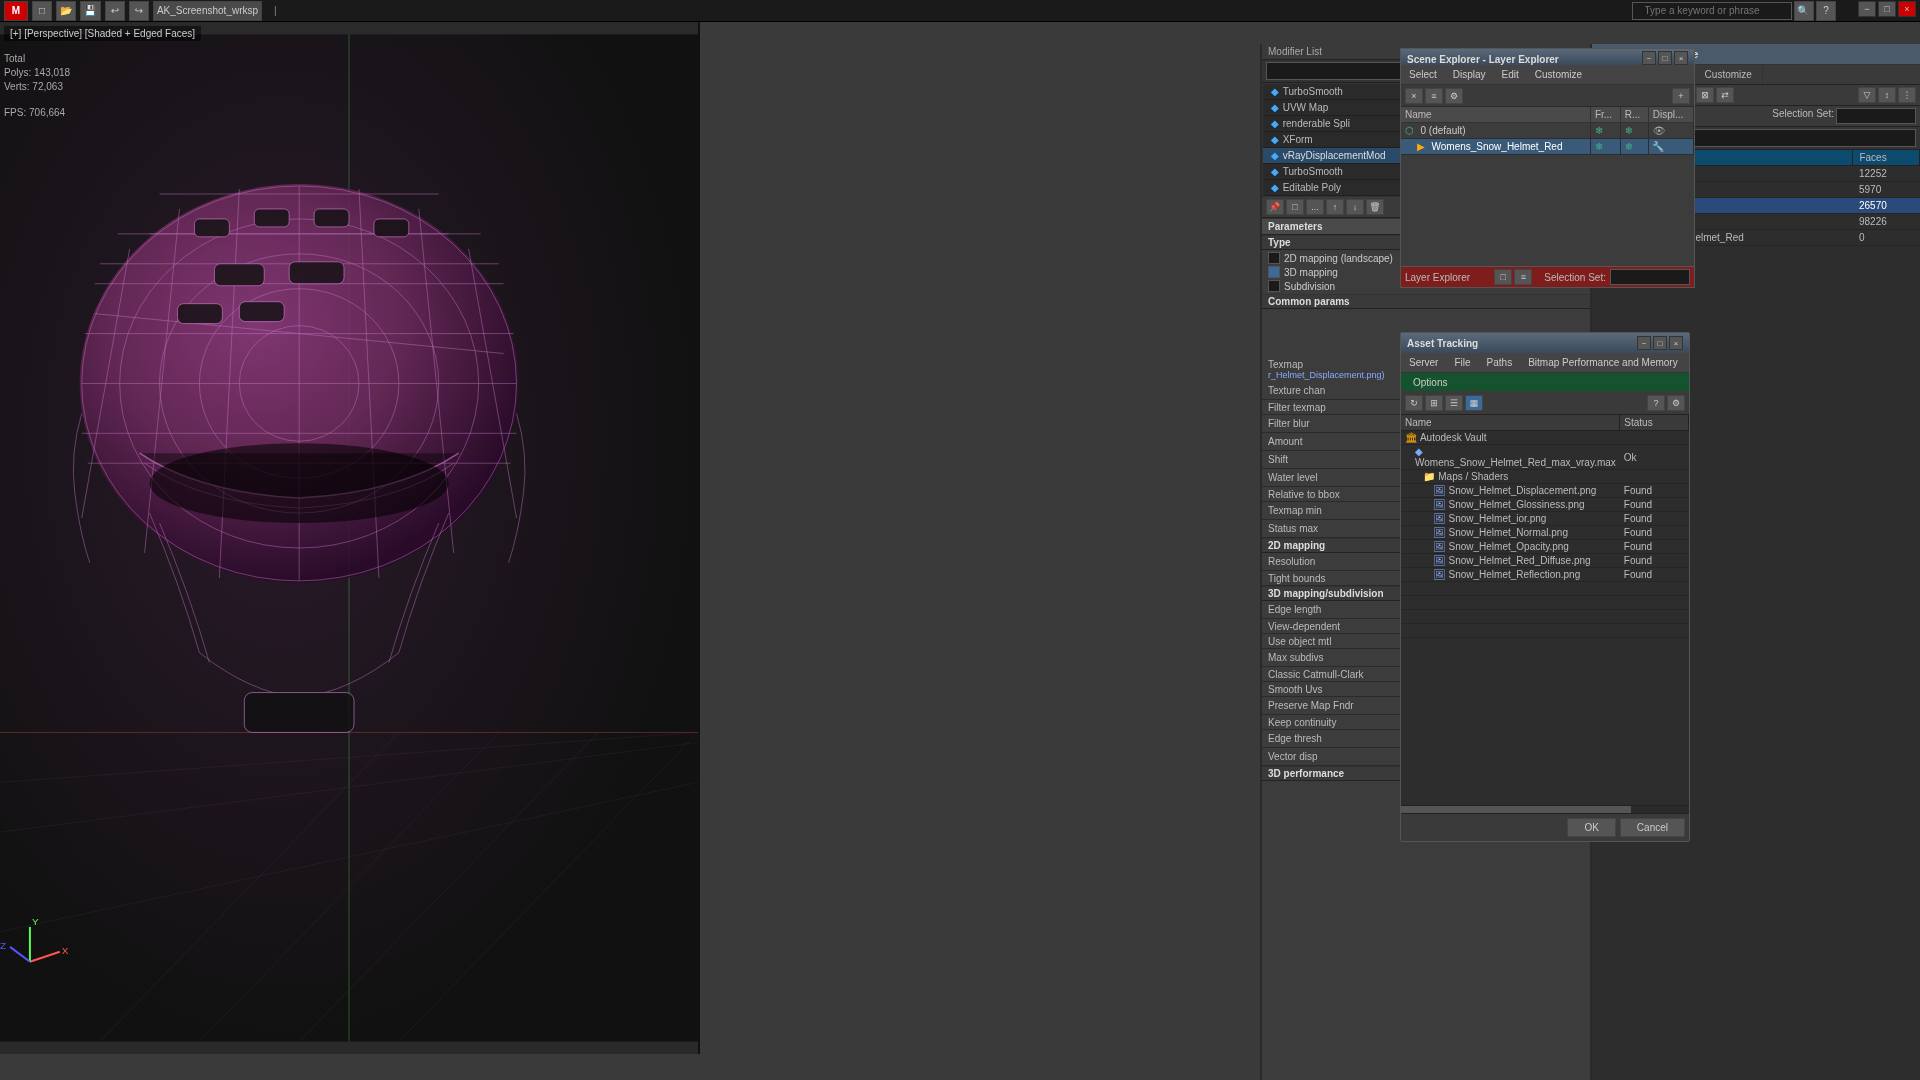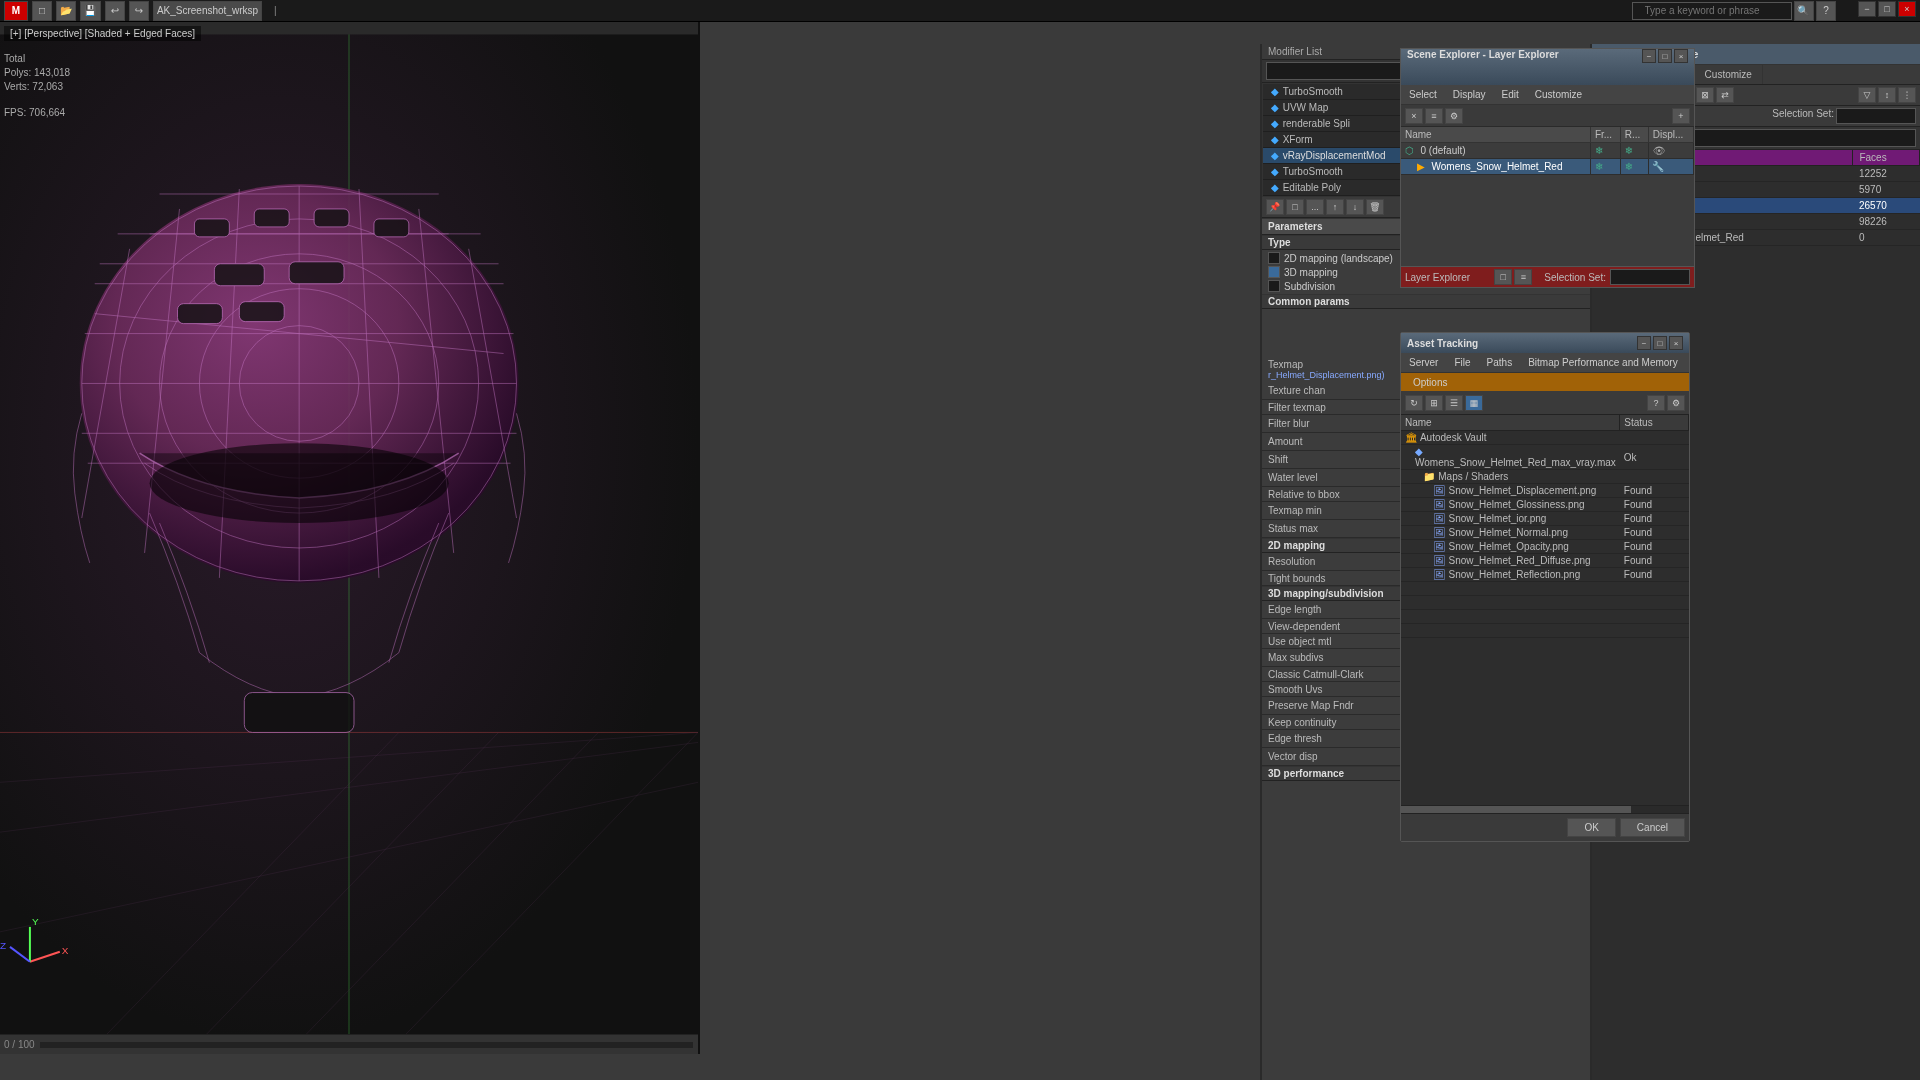--- a/index.html
+++ b/index.html
@@ -67,24 +67,24 @@
     #helmet-canvas {
       width: 100%; height: 100%;
       position: absolute; top: 0; left: 0;
     }
     #timeline {
       position: absolute; bottom: 0; left: 0; right: 0;
       height: 20px; background: #333; border-top: 1px solid #222;
       display: flex; align-items: center; padding: 0 4px; gap: 4px;
     }
     .panel-titlebar {
-      height: 36px;
+      height: 16px;
       background: linear-gradient(to bottom, #5a6a7a, #3a4a5a);
       display: flex;
-      align-items: flex-start;
+      align-items: flex-end;
       padding: 0 6px;
       justify-content: space-between;
     }
     .panel-titlebar .title { color: #ddd; font-size: 10px; font-weight: bold; }
     .panel-titlebar .panel-btns { display: flex; gap: 2px; }
     .panel-btn { width: 14px; height: 14px; background: #555; border: 1px solid #333; color: #ccc; font-size: 8px; cursor: pointer; display: flex; align-items: center; justify-content: center; }
 
     .panel-menu {
       height: 20px; background: #444; display: flex; align-items: center; padding: 0 4px; gap: 8px; border-bottom: 1px solid #333;
     }
@@ -143,21 +143,21 @@
     .scene-search {
       padding: 2px 4px; background: #333; border-bottom: 1px solid #222;
       display: flex; align-items: center; gap: 4px;
     }
     .scene-search input {
       flex: 1; height: 18px; background: #1a1a1a; border: 1px solid #555; color: #ccc; font-size: 10px; padding: 0 4px;
     }
 
     .scene-list { flex: 1; overflow-y: auto; background: #2d2d2d; }
     .scene-list table { width: 100%; border-collapse: collapse; font-size: 10px; }
-    .scene-list th { background: #701a75; color: #bbb; padding: 2px 6px; border-bottom: 1px solid #222; border-right: 1px solid #222; font-weight: normal; text-align: left; }
+    .scene-list th { background: #0c4a6e; color: #bbb; padding: 2px 6px; border-bottom: 1px solid #222; border-right: 1px solid #222; font-weight: normal; text-align: left; }
     .scene-list td { padding: 2px 6px; border-bottom: 1px solid #252525; color: #bbb; }
     .scene-list tr.selected td { background: #2a4a7a; color: #fff; }
     .scene-list .dot { width: 8px; height: 8px; border-radius: 50%; display: inline-block; margin-right: 4px; }
 
     
     #modifier-panel {
       position: absolute;
       top: 22px;
       right: 330px;
       width: 330px;
@@ -386,24 +386,20 @@
       <g transform="translate(30,930)">
         <line x1="0" y1="0" x2="30" y2="-10" stroke="#f55" stroke-width="2"></line>
         <line x1="0" y1="0" x2="0" y2="-35" stroke="#5f5" stroke-width="2"></line>
         <line x1="0" y1="0" x2="-20" y2="-15" stroke="#55f" stroke-width="2"></line>
         <text x="32" y="-8" fill="#f55" font-size="10">X</text>
         <text x="2" y="-37" fill="#5f5" font-size="10">Y</text>
         <text x="-30" y="-13" fill="#55f" font-size="10">Z</text>
       </g>
     </svg>
 
-    <div id="timeline">
-      <div style="color:#888;font-size:10px;">0 / 100</div>
-      <div style="flex:1;height:8px;background:#222;border:1px solid #333;"></div>
-    </div>
   </div>
 
   <div style="position:relative;flex:1;height:100%;">
 
     <div id="scene-explorer-panel">
       <div class="panel-titlebar">
         <span class="title">Scene Explorer - Layer Explorer</span>
         <div class="panel-btns">
           <div class="panel-btn">−</div>
           <div class="panel-btn">□</div>
@@ -475,21 +471,21 @@
           <div class="panel-btn">□</div>
           <div class="panel-btn">×</div>
         </div>
       </div>
       <div class="at-menu">
         <span class="at-menu-item">Server</span>
         <span class="at-menu-item">File</span>
         <span class="at-menu-item">Paths</span>
         <span class="at-menu-item">Bitmap Performance and Memory</span>
       </div>
-      <div style="height:18px;background:#a16207;display:flex;align-items:center;padding:0 4px;">
+      <div style="height:18px;background:#14532d;display:flex;align-items:center;padding:0 4px;">
         <span class="at-menu-item">Options</span>
       </div>
       <div class="at-toolbar">
         <div class="at-btn">↻</div>
         <div class="at-btn">⊞</div>
         <div class="at-btn">☰</div>
         <div class="at-btn" style="background:#3a6a9a;">▦</div>
         <div style="flex:1;"></div>
         <div class="at-btn">?</div>
         <div class="at-btn">⚙</div>

